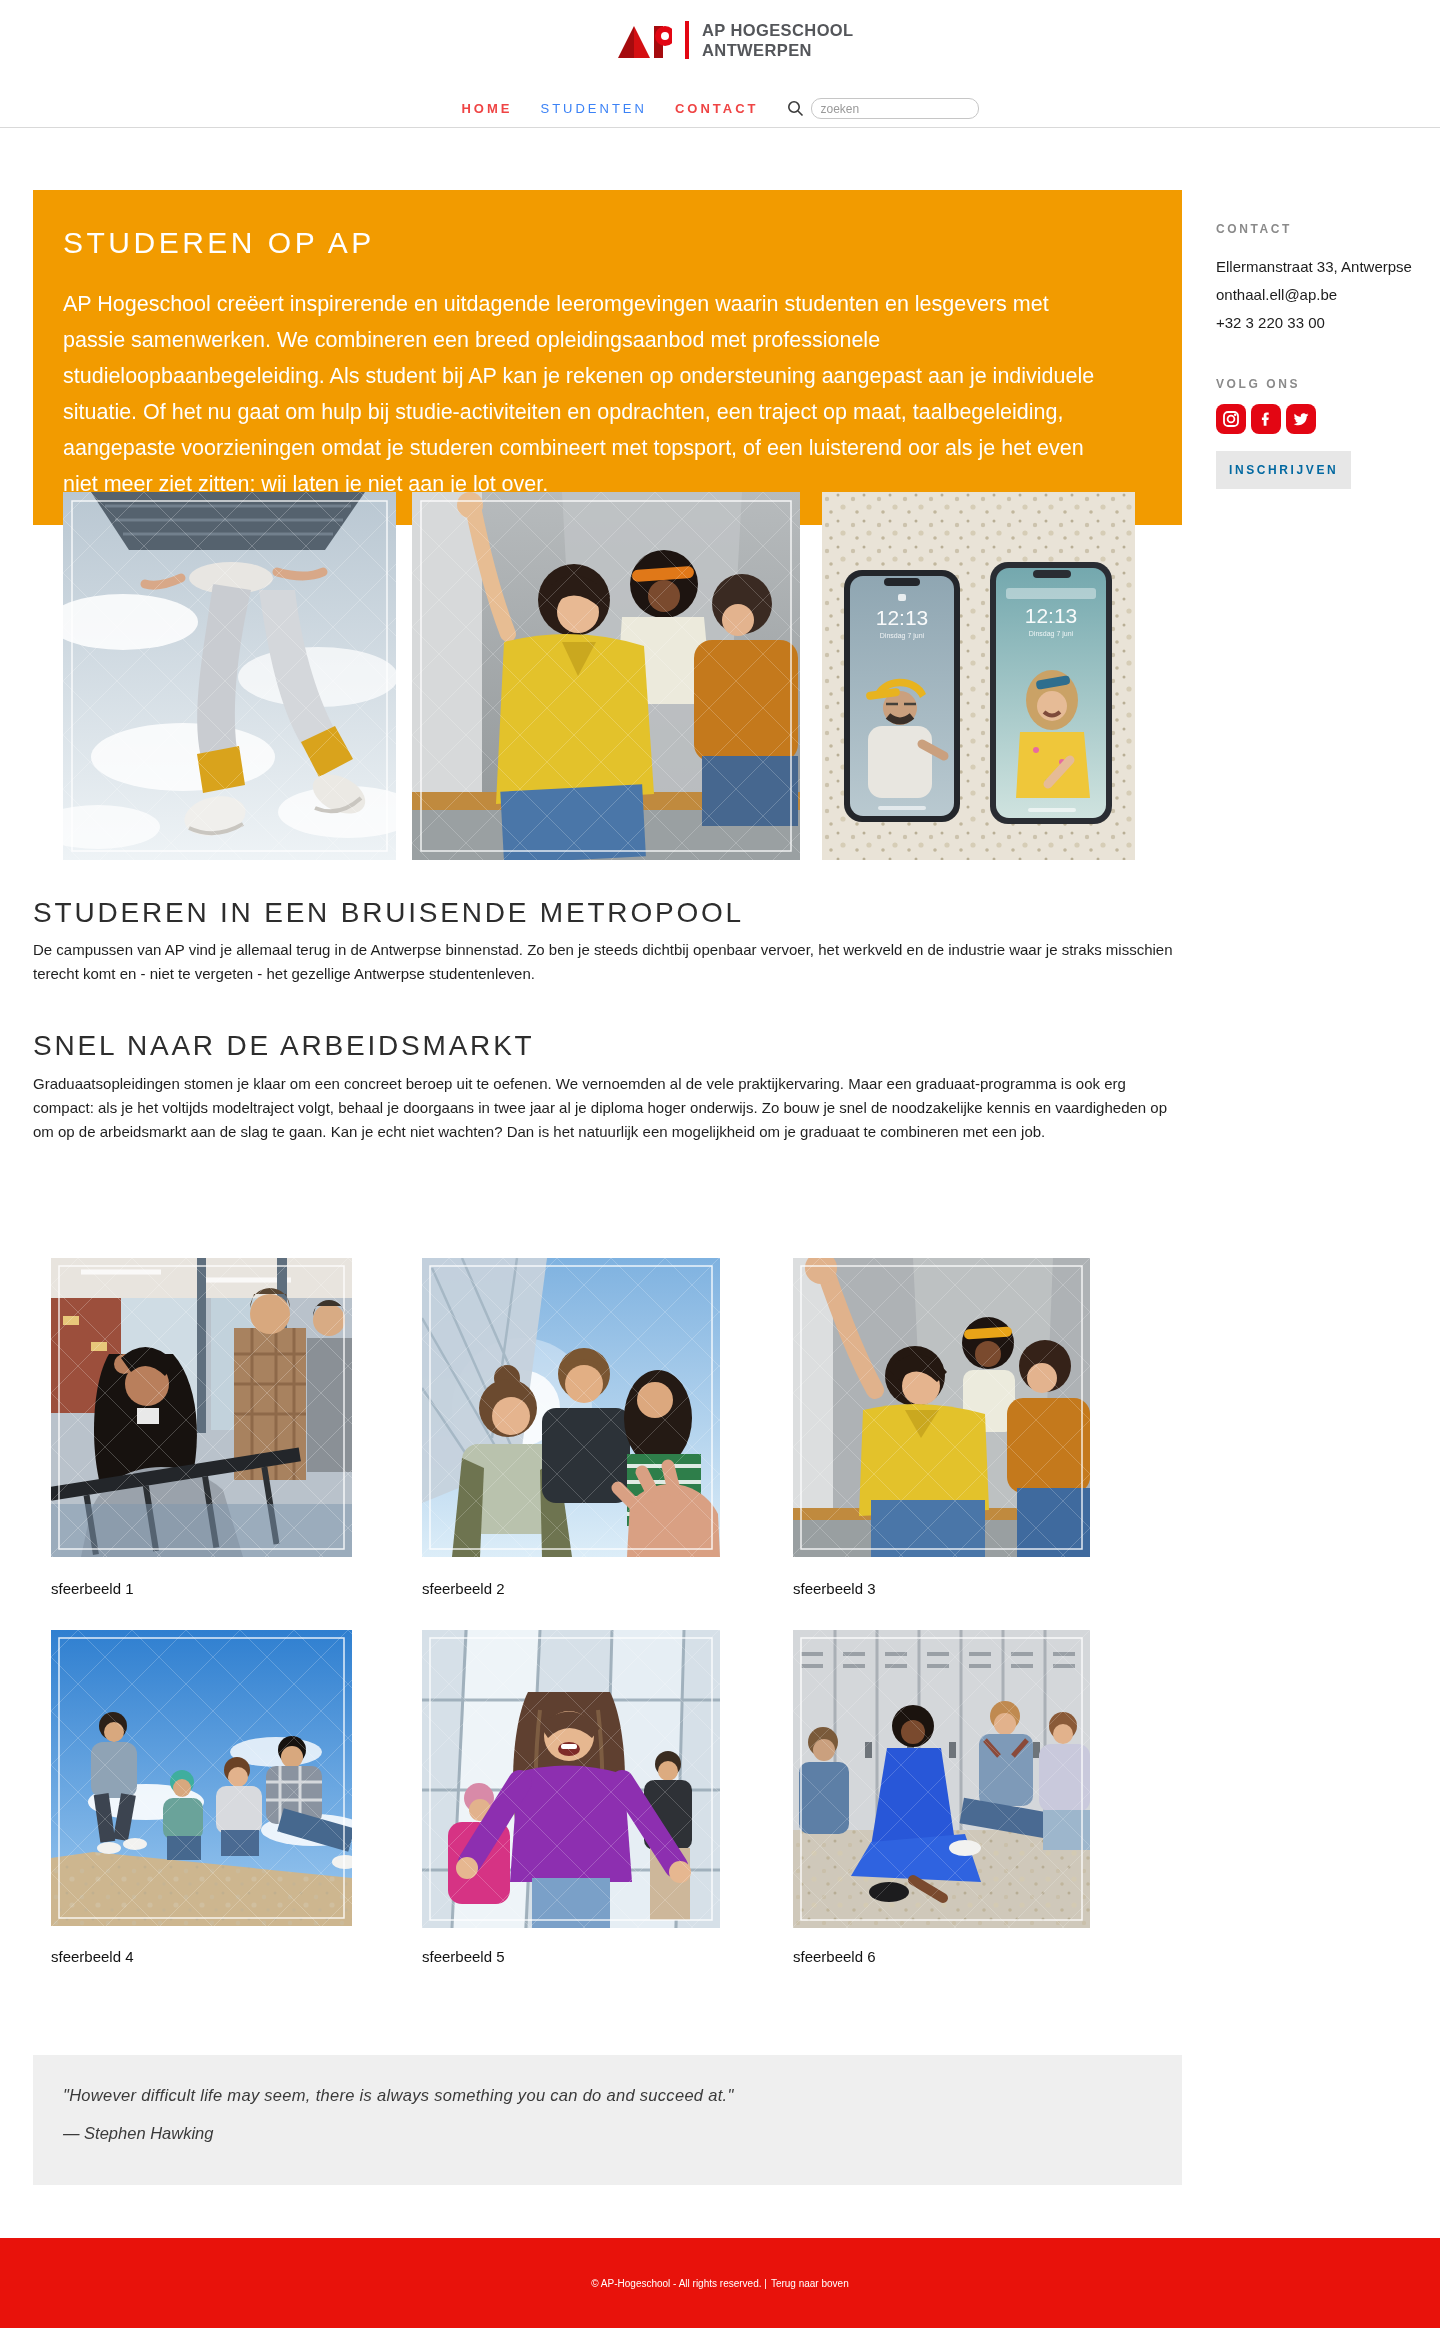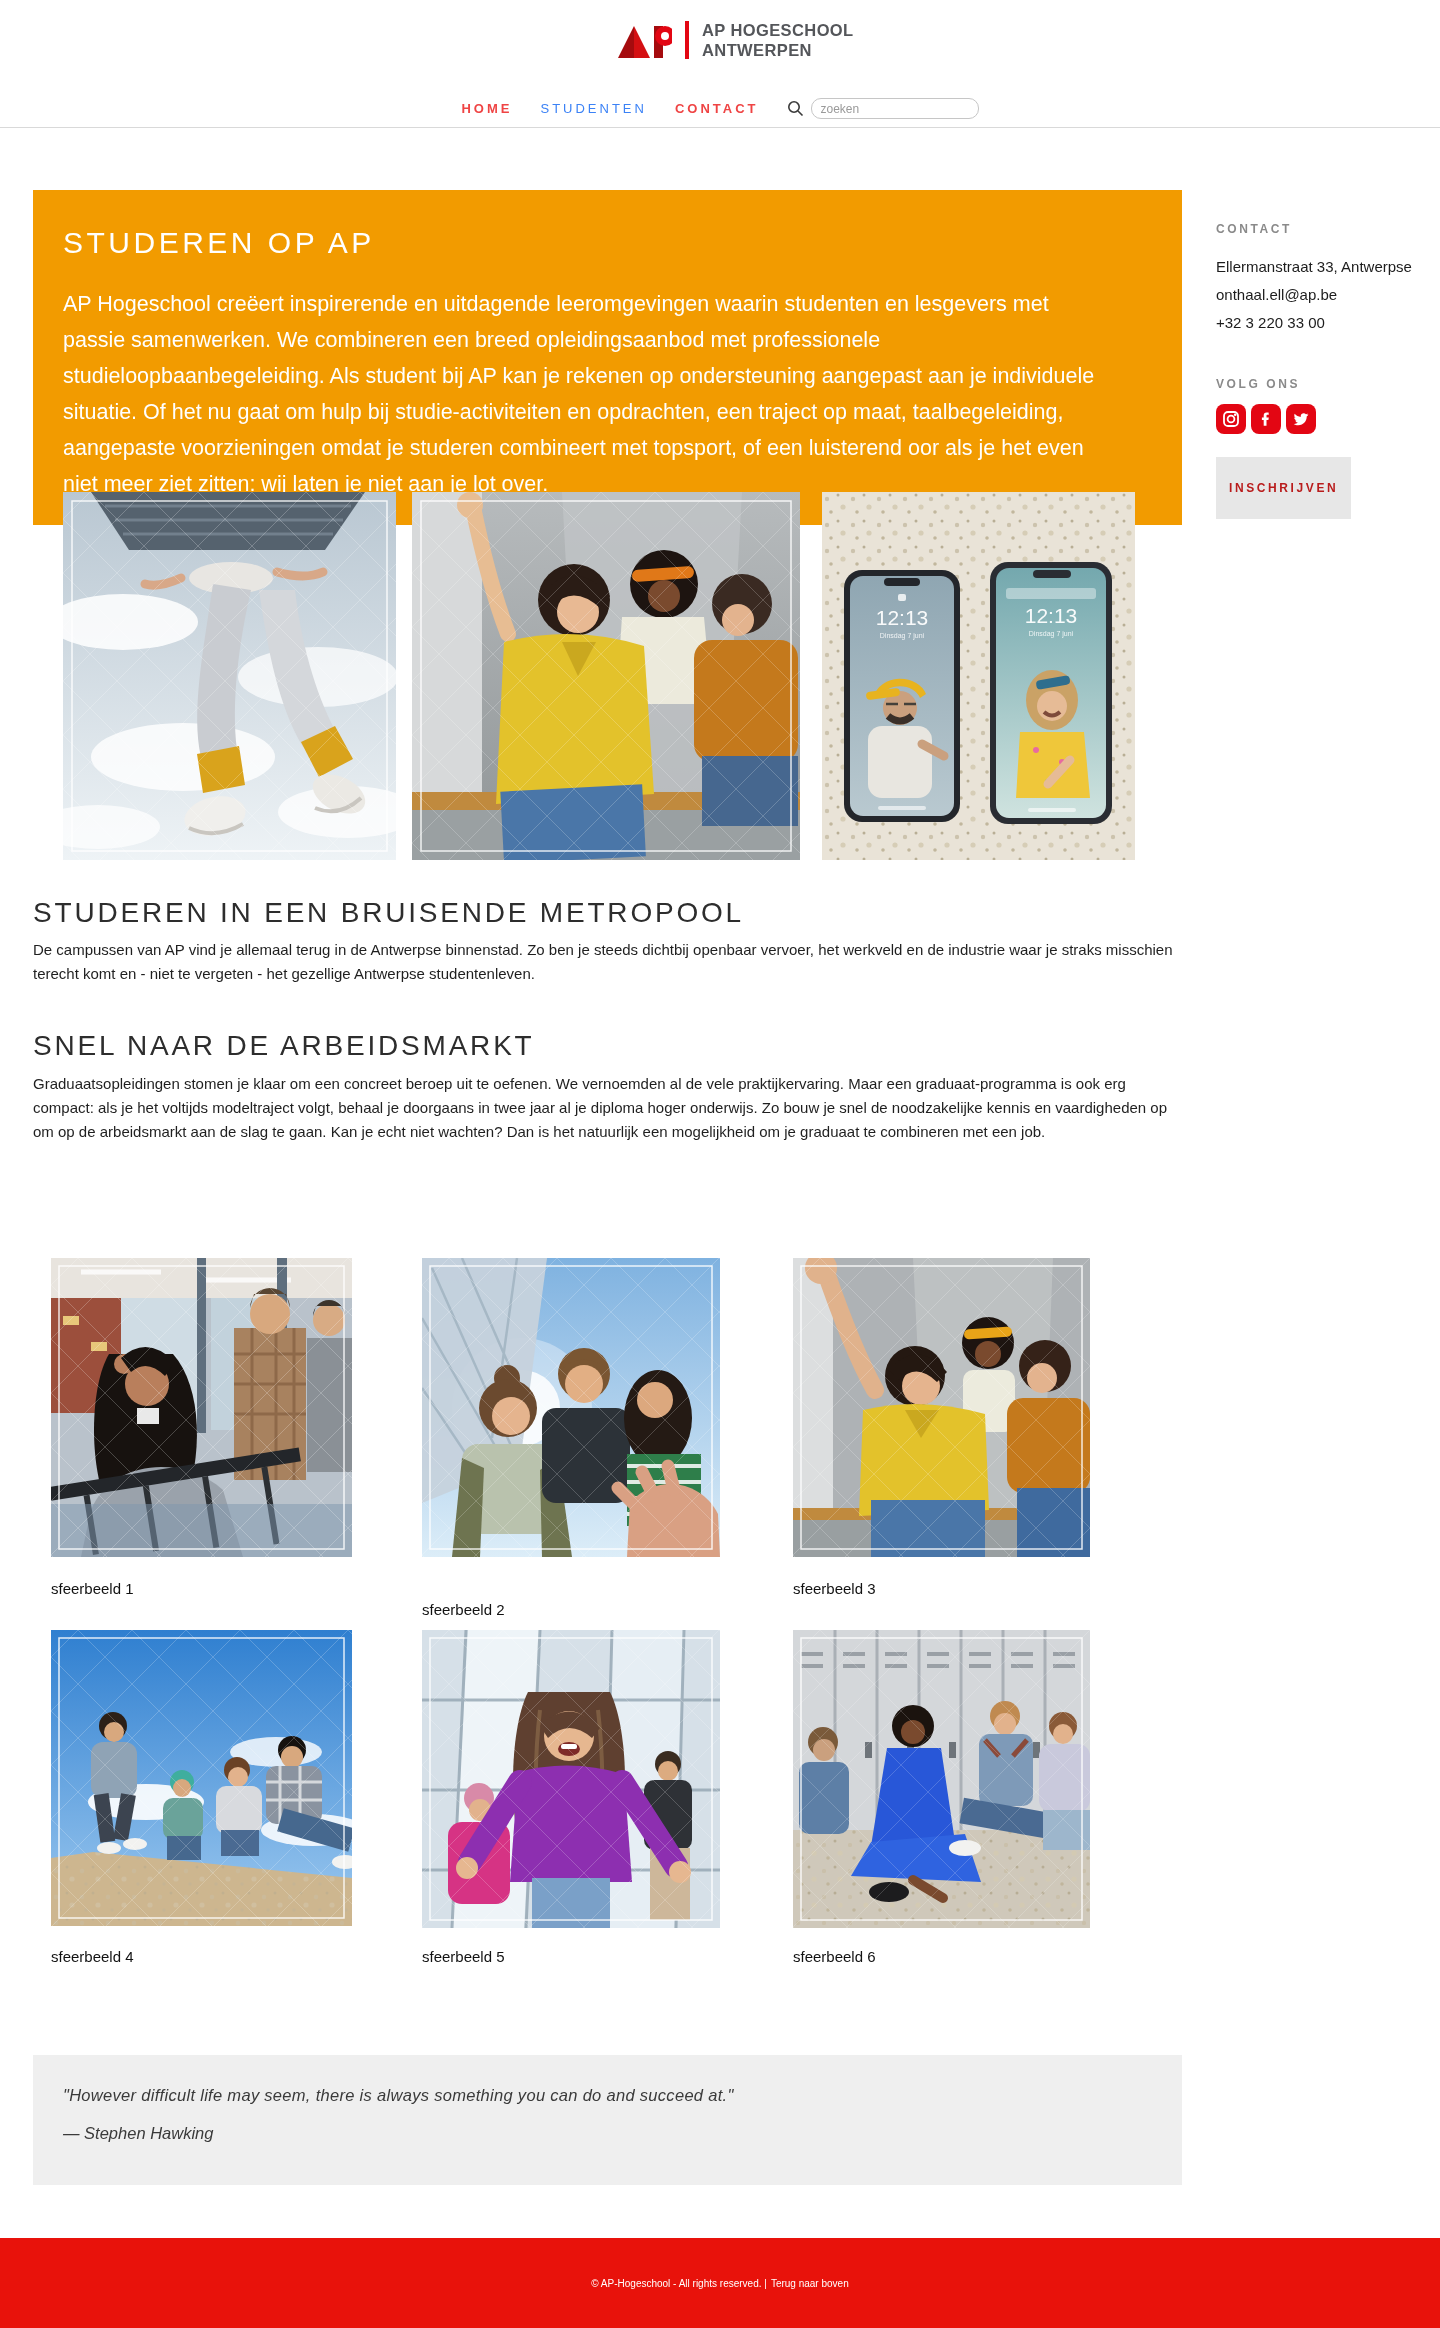--- a/index.html
+++ b/index.html
@@ -30,33 +30,33 @@
   #hero-img-3{left:822px;top:492px;}
 
   
   .sidebar{position:absolute;left:1216px;top:222px;width:210px;}
   .side-h{font-size:12px;letter-spacing:2.6px;color:#8a8a8a;font-weight:600;}
   .contact-lines{margin-top:17px;font-size:15px;line-height:28px;color:#1d1d1d;}
   .contact-lines a{color:#1d1d1d;text-decoration:none;cursor:pointer;}
   .follow{margin-top:40px;}
   .socials{margin-top:13px;display:flex;gap:5px;}
   .social{width:30px;height:30px;border-radius:8px;background:#e30613;display:flex;align-items:center;justify-content:center;cursor:pointer;}
-  .btn-subscribe{margin-top:23px;display:inline-block;background:#e7e7e7;color:#b91c1c;font-size:12px;font-weight:600;letter-spacing:2.6px;padding:24px 13px;cursor:pointer;border:none;font-family:"Liberation Sans",sans-serif;}
+  .btn-subscribe{margin-top:17px;display:inline-block;background:#e7e7e7;color:#0369a1;font-size:12px;font-weight:600;letter-spacing:2.6px;padding:12px 13px;cursor:pointer;border:none;font-family:"Liberation Sans",sans-serif;}
 
   
   .section-h{position:absolute;left:33px;margin:0;font-size:28px;letter-spacing:2.8px;color:#2d2d2d;font-weight:500;}
   .section-p{position:absolute;left:33px;margin:0;width:1152px;font-size:15px;line-height:24px;color:#1f1f1f;}
   #sh1{top:897px;} #sp1{top:938px;}
   #sh2{top:1030px;} #sp2{top:1072px;}
 
   
   #g1{left:51px;top:1258px;} #g2{left:422px;top:1258px;} #g3{left:793px;top:1258px;}
   #g4{left:51px;top:1630px;} #g5{left:422px;top:1630px;} #g6{left:793px;top:1630px;}
   .caption{position:absolute;font-size:15px;color:#121212;}
-  #c1{left:51px;top:1580px;} #c2{left:422px;top:1580px;margin-top:21px;} #c3{left:793px;top:1580px;}
+  #c1{left:51px;top:1580px;} #c2{left:422px;top:1580px;} #c3{left:793px;top:1580px;}
   #c4{left:51px;top:1948px;} #c5{left:422px;top:1948px;} #c6{left:793px;top:1948px;}
 
   
   .quote{position:absolute;left:33px;top:2055px;width:1149px;height:130px;background:#efefef;box-sizing:border-box;padding:31px 30px;font-style:italic;color:#3a3a3a;}
   .quote .q{margin:0 0 19px;font-size:16.5px;font-weight:500;letter-spacing:.3px;}
   .quote .a{margin:0;font-size:16.5px;font-weight:500;}
 
   
   .footer{position:absolute;left:0;top:2238px;width:100%;height:90px;background:#e8120b;display:flex;align-items:center;justify-content:center;gap:4px;}
   .footer span{color:#fff;font-size:10px;}

